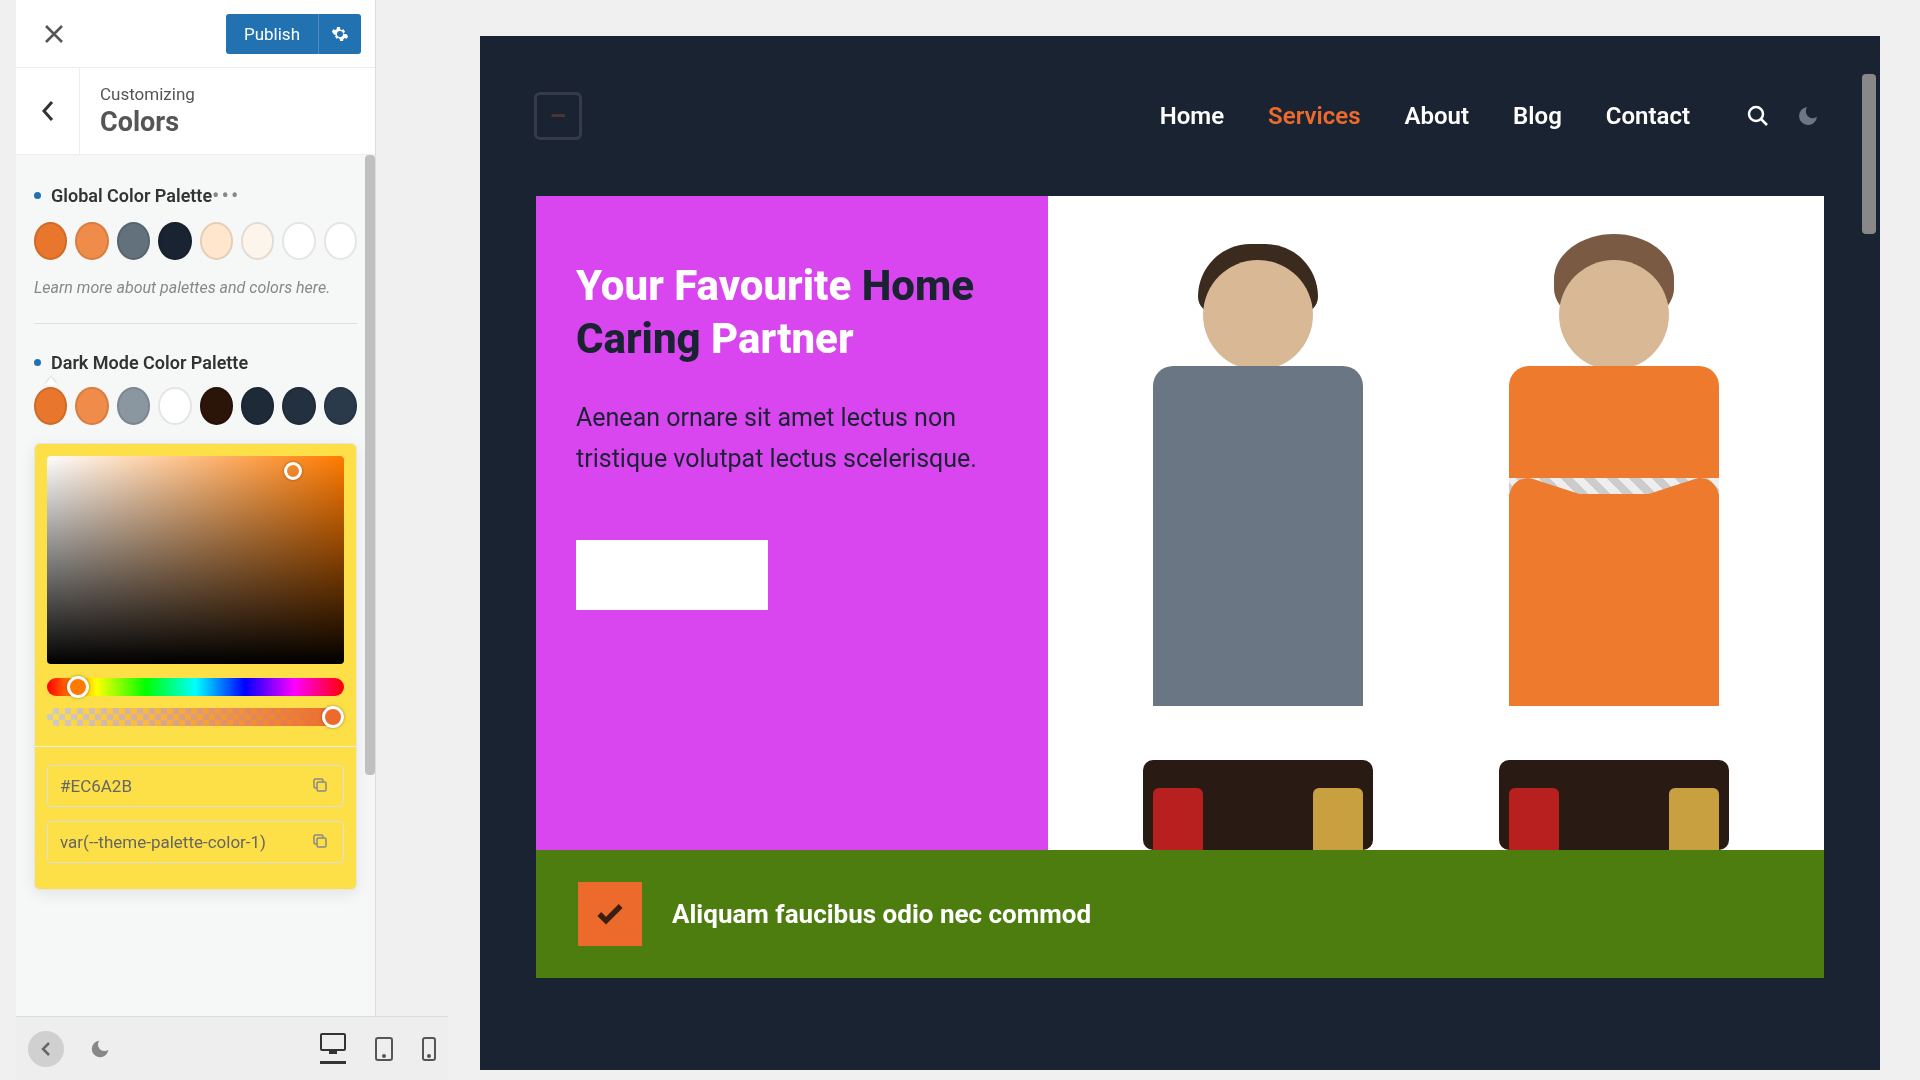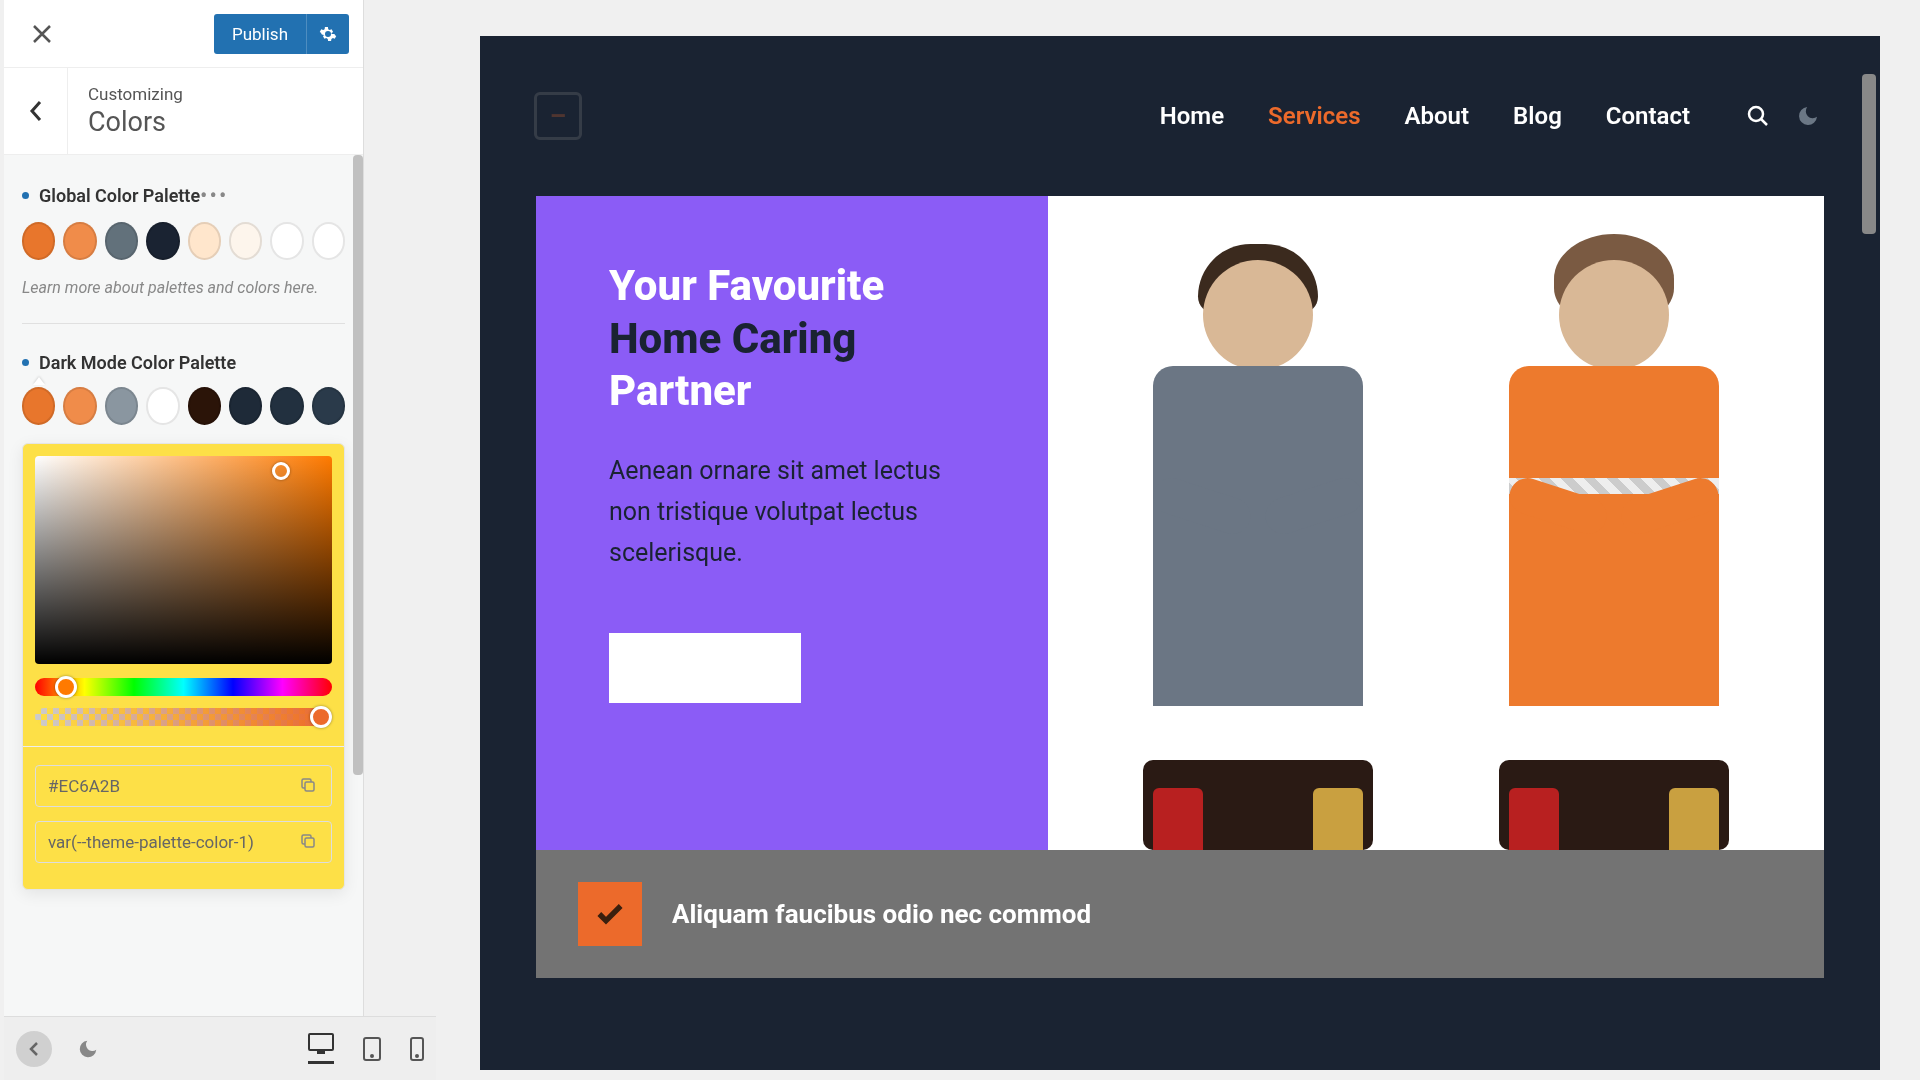--- a/index.html
+++ b/index.html
@@ -1,29 +1,29 @@
 <!DOCTYPE html>
 <html><head>
 <meta charset="utf-8">
 <style>
 * { margin: 0; padding: 0; box-sizing: border-box; font-family: -apple-system, BlinkMacSystemFont, "Segoe UI", Roboto, sans-serif; }
 body { width: 1920px; height: 1080px; background: #f0f0f0; overflow: hidden; position: relative; }
 
-.sidebar { position: absolute; left: 4px; top: 0; width: 360px; height: 1080px; background: #fff; border-right: 1px solid #ddd; display: flex; flex-direction: column; }
+.sidebar { position: absolute; left: 16px; top: 0; width: 360px; height: 1080px; background: #fff; border-right: 1px solid #ddd; display: flex; flex-direction: column; }
 .sidebar-header { display: flex; align-items: center; justify-content: space-between; padding: 10px 14px; border-bottom: 1px solid #eee; height: 68px; }
 .close-btn { width: 48px; height: 48px; display: flex; align-items: center; justify-content: center; cursor: pointer; font-size: 22px; color: #555; }
 .publish-wrap { display: flex; gap: 0; }
 .publish-btn { background: #2271b1; color: #fff; border: none; padding: 10px 18px; font-size: 17px; cursor: pointer; border-radius: 3px 0 0 3px; }
 .publish-gear { background: #2271b1; color: #fff; border: none; padding: 10px 12px; cursor: pointer; border-left: 1px solid rgba(255,255,255,0.2); border-radius: 0 3px 3px 0; display: flex; align-items: center; }
 
 .section-title-row { display: flex; align-items: stretch; border-bottom: 1px solid #eee; }
 .back-btn { width: 64px; display: flex; align-items: center; justify-content: center; font-size: 22px; cursor: pointer; border-right: 1px solid #eee; }
 .section-title { padding: 16px 20px; flex: 1; }
 .section-title .crumb { font-size: 17px; color: #555; }
-.section-title h2 { font-size: 27px; font-weight: 400; color: #555; margin-top: 2px; }
+.section-title h2 { font-size: 27px; font-weight: 700; color: #555; margin-top: 2px; }
 
 .panel-body { flex: 1; overflow-y: auto; background: #f6f7f7; padding: 0 18px 20px 18px; position: relative; }
 .panel-body-scroll { position: absolute; right:0; top:0; width:10px; height:620px; background:#c0c0c0; border-radius:4px;}
 
 .palette-section { padding-top: 28px; }
 .palette-label-row { display: flex; align-items: center; justify-content: flex-start; margin-bottom: 14px; }
 .palette-label { font-size: 18px; font-weight: 600; color: #333; display: flex; align-items: center; gap: 10px; }
 .blue-dot { width: 7px; height: 7px; border-radius: 50%; background: #2271b1; }
 .dots-menu { font-size: 22px; color: #888; cursor: pointer; letter-spacing: 2px; padding-right:6px;}
 .swatch-row { display: flex; gap: 8px; }
@@ -59,21 +59,21 @@
 .logo-mark { width: 48px; height: 48px; border: 3px solid #888; border-radius: 6px; display: flex; align-items: center; justify-content: center; color: #ec6a2b; font-size: 26px; font-weight: bold; }
 .logo-text { font-size: 38px; font-weight: 700; color: #aaa; }
 .nav { display: flex; gap: 44px; align-items: center; }
 .nav a { color: #fff; text-decoration: none; font-size: 24px; font-weight: 600; }
 .nav a.active { color: #ec6a2b; }
 .nav-icons { display: flex; gap: 26px; margin-left: 12px; }
 .nav-icon { color: #fff; cursor: pointer; }
 .nav-icon.dim{color:#6b7785;}
 
 .hero { display: flex; margin: 0 56px; height: 654px; }
-.hero-left { background: #8b5cf6; width: 512px; padding: 64px 73px; }
+.hero-left { background: #d946ef; width: 512px; padding: 64px 40px; }
 .hero-title { font-size: 42px; font-weight: 800; line-height: 1.25; margin-bottom: 32px; }
 .hero-title .w { color: #fff; }
 .hero-title .d { color: #1a2332; }
 .hero-sub { font-size: 25px; color: #1a2332; line-height: 1.65; margin-bottom: 60px; }
 .hero-btn { background: #fff; color: transparent; padding: 24px 50px; font-size: 20px; font-weight: 700; display: inline-block; width:192px; height:70px;}
 .hero-right { flex: 1; background:#fff; position:relative; overflow:hidden; display:flex; align-items:flex-end; justify-content:center;}
 .person{ width:46%; height:92%; position:relative;}
 .person .head{ width:110px; height:110px; border-radius:50%; background:#d9b896; position:absolute; top:12px; left:50%; transform:translateX(-50%);}
 .person .hair{ width:120px; height:70px; border-radius:60px 60px 20px 20px; background:#3b2a1e; position:absolute; top:-4px; left:50%; transform:translateX(-50%);}
 .person .body{ width:210px; height:340px; position:absolute; top:118px; left:50%; transform:translateX(-50%); border-radius:20px 20px 0 0;}
@@ -85,21 +85,21 @@
 .person.p1 .arm{background:#6b7684;}
 .person.p2 .arm{background:#ed7a2d;}
 .person .arm.l{left:24px; transform:rotate(18deg);}
 .person .arm.r{right:24px; transform:rotate(-18deg);}
 .person .belt{ width:230px; height:90px; background:#2a1a14; position:absolute; bottom:0; left:50%; transform:translateX(-50%); border-radius:10px;}
 .person .belt::before, .person .belt::after{content:''; position:absolute; width:50px; height:70px; background:#b82020; bottom:-8px; border-radius:6px;}
 .person .belt::before{left:10px;}
 .person .belt::after{right:10px; background:#c9a040;}
 .person.p2 .stripe{ position:absolute; top:230px; left:50%; transform:translateX(-50%); width:210px; height:16px; background:repeating-linear-gradient(45deg,#ccc,#ccc 8px,#eee 8px,#eee 16px);}
 
-.banner-strip { margin: 0 56px; background: #737373; padding: 32px 42px; display: flex; align-items: center; gap: 30px; }
+.banner-strip { margin: 0 56px; background: #4d7c0f; padding: 32px 42px; display: flex; align-items: center; gap: 30px; }
 .check-box { width: 64px; height: 64px; background: #ec6a2b; display: flex; align-items: center; justify-content: center; color: #3a1f0e; font-size: 32px; }
 .banner-text { color: #fff; font-size: 26px; font-weight: 700; }
 
 svg{display:block;}
 </style>
 </head>
 <body>
 
 <div class="sidebar">
   <div class="sidebar-header">

